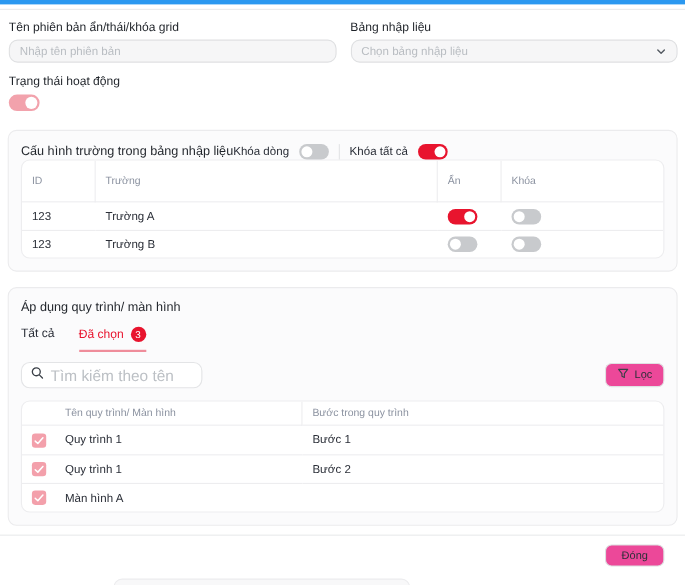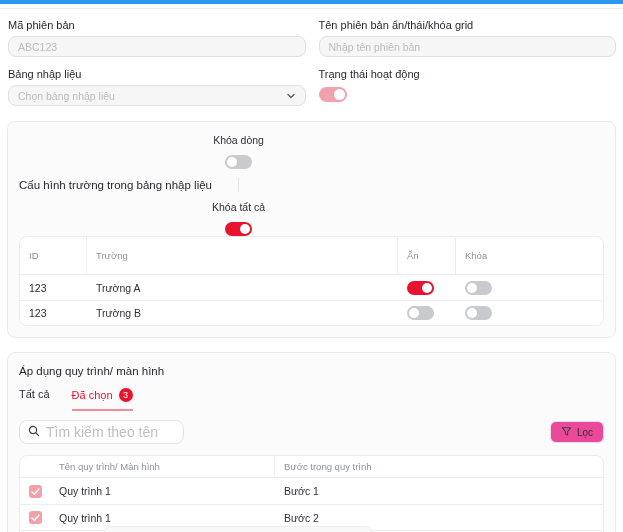--- a/index.html
+++ b/index.html
@@ -33,21 +33,21 @@
   .toggle.on-red { background:#e8142e; } .toggle.on-red .knob { right:2px; }
   .toggle.on-pink { background:#f2a2ac; } .toggle.on-pink .knob { right:2px; }
   .toggle.sm { width:27px; height:14px; } .toggle.sm .knob { width:10px; height:10px; }
 
   
   .card { margin:0 7px; background:#fbfbfc; border:1px solid #ebebed; border-radius:8px; padding:12px 11px 11px 11px; }
   .card1 { margin-top:15px; }
   .card2 { margin-top:14px; }
   .card-head { display:flex; align-items:center; justify-content:flex-start; }
   .card-title { font-size:11.5px; color:#1f2329; }
-  .head-controls { display:flex; align-items:center; gap:9px;flex-direction:column; }
+  .head-controls { display:flex; align-items:center; gap:9px; }
   .head-controls .lbl { font-size:10.5px; color:#2b2f38; }
   .vdiv { width:1px; height:14px; background:#e3e4e6; }
 
   
   table { width:100%; border-collapse:separate; border-spacing:0; background:#fff;
           border:1px solid #ededef; border-radius:8px; overflow:hidden; }
   th { font-weight:400; font-size:9.5px; color:#8b92a0; text-align:left; padding:0 9px;
        border-bottom:1px solid #ededef; }
   td { font-size:10.5px; color:#2b2f38; padding:0 9px; }
   tr.body-row + tr.body-row td { border-top:1px solid #ededef; }
@@ -90,24 +90,20 @@
 </style>
 </head>
 <body>
 
 <div class="topbar"></div>
 <div class="hairline"></div>
 
 <div class="form-area">
   <div class="form-grid">
     <div class="field">
-      <label>Mã phiên bản</label>
-      <input class="text-input" disabled="" value="ABC123" style="">
-    </div>
-    <div class="field">
       <label>Tên phiên bản ẩn/thái/khóa grid</label>
       <input class="text-input" disabled="" placeholder="Nhập tên phiên bản" style="">
     </div>
     <div class="field">
       <label>Bảng nhập liệu</label>
       <div class="select-input">
         <span class="ph">Chọn bảng nhập liệu</span>
         <span class="chev">
           <svg width="10" height="10" viewBox="0 0 10 10">
               <path d="M2 3.5 L5 6.5 L8 3.5" fill="none" stroke="#555b63" stroke-width="1.3" stroke-linecap="round" stroke-linejoin="round"></path>

